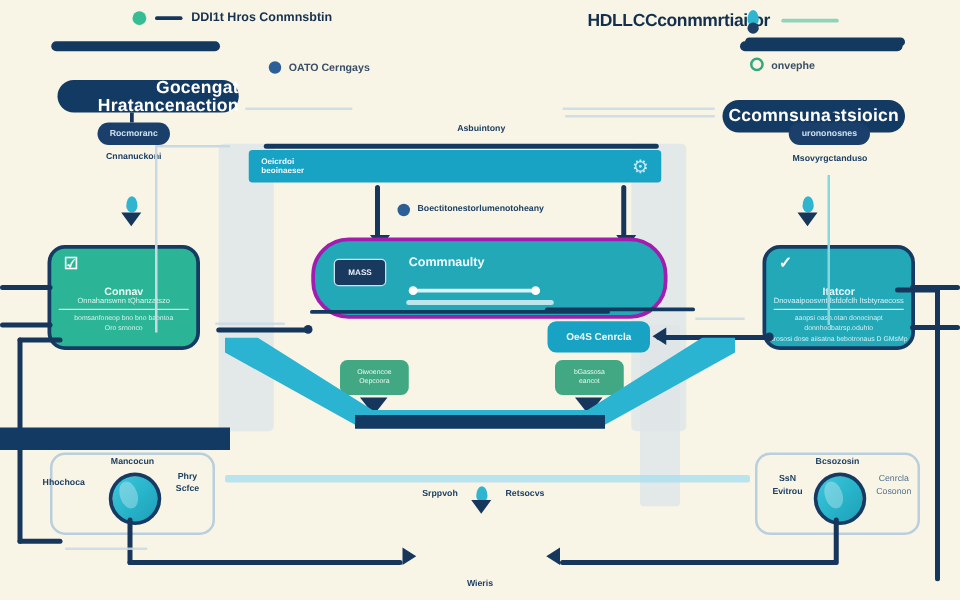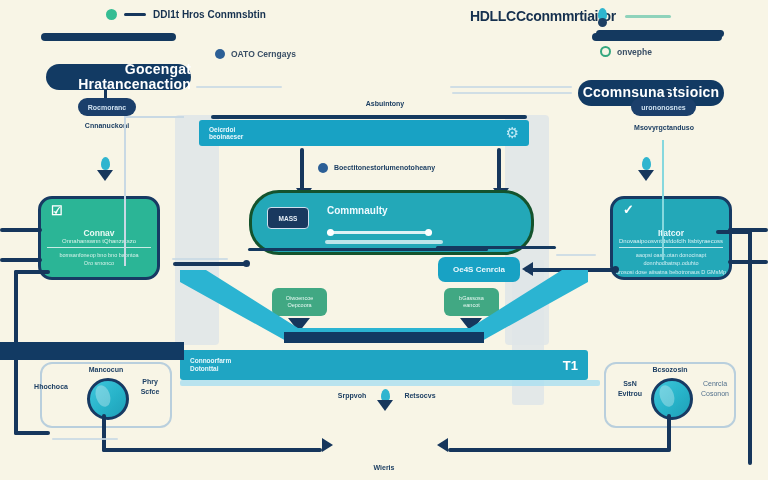--- a/index.html
+++ b/index.html
@@ -196,21 +196,21 @@
   <div class="abs conn conn-v" style="left:300px;top:148px;height:42px;"></div>
   <div class="abs arrow-down" style="left:296px;top:188px;"></div>
   <div class="abs conn conn-v" style="left:497px;top:148px;height:42px;"></div>
   <div class="abs arrow-down" style="left:493px;top:188px;"></div>
 
   <div class="abs" style="left:318px;top:163px;display:flex;align-items:center;gap:6px;">
     <span class="legend-ring-blue"></span>
     <span class="lbl" style="font-size:7px;">Boectitonestorlumenotoheany</span>
   </div>
 
-  <div class="abs" style="left:249px;top:190px;width:285px;height:65px;background:#23a8b8;border:3px solid #14532d;border-radius:30px;box-sizing:border-box;">
+  <div class="abs" style="left:249px;top:190px;width:285px;height:65px;background:#23a8b8;border:3px solid #a21caf;border-radius:30px;box-sizing:border-box;">
     <div class="abs tag-navy" style="left:15px;top:14px;width:40px;height:20px;">
       <span>MASS</span>
     </div>
     <div class="abs" style="left:75px;top:12px;font-size:10px;font-weight:bold;color:#eefaff;filter:blur(.4px);">Commnaulty</div>
     <div class="abs slider-track" style="left:75px;top:38px;width:105px;">
       <span class="slider-knob" style="left:0;"></span>
       <span class="slider-knob" style="left:98px;"></span>
     </div>
     <div class="abs slider-track2" style="left:73px;top:47px;width:118px;"></div>
   </div>
@@ -266,27 +266,20 @@
   <div class="abs dot-end" style="left:612px;top:266px;"></div>
 
   <div class="abs conn conn-h" style="left:173px;top:262px;width:76px;"></div>
   <div class="abs dot-end" style="left:243px;top:260px;"></div>
 
   <svg class="abs" style="left:180px;top:270px;" width="408" height="80">
     <polygon points="0,0 26,0 118,58 290,58 382,0 408,0 408,12 300,72 108,72 0,12" fill="#2bb4d2"></polygon>
     <rect x="104" y="62" width="200" height="11" fill="#123a63"></rect>
   </svg>
 
-  <div class="abs" style="left:180px;top:350px;width:408px;height:30px;background:#1fa5c3;border-radius:3px;box-sizing:border-box;padding:4px 10px;display:flex;align-items:center;justify-content:space-between;">
-    <span style="display:flex;flex-direction:column;line-height:1.2;color:#e6f7fc;font-size:6.5px;font-weight:bold;filter:blur(.45px);">
-      <span>Connoorfarm</span>
-      <span>Dotonttai</span>
-    </span>
-    <span class="glyph-white">T1</span>
-  </div>
   <div class="abs" style="left:180px;top:380px;width:420px;height:6px;background:#a9dff0;border-radius:2px;opacity:.8;"></div>
 
   <div class="abs panel-outline" style="left:40px;top:362px;width:128px;height:62px;"></div>
   <div class="abs lbl" style="left:76px;top:366px;width:60px;">Mancocun</div>
   <div class="abs lbl" style="left:26px;top:383px;width:50px;">Hhochoca</div>
   <div class="abs lbl" style="left:131px;top:378px;width:38px;">Phry</div>
   <div class="abs lbl" style="left:131px;top:388px;width:38px;">Scfce</div>
   <div class="abs circle" style="left:87px;top:378px;width:36px;height:36px;">
     <span class="circle-gloss"></span>
   </div>

